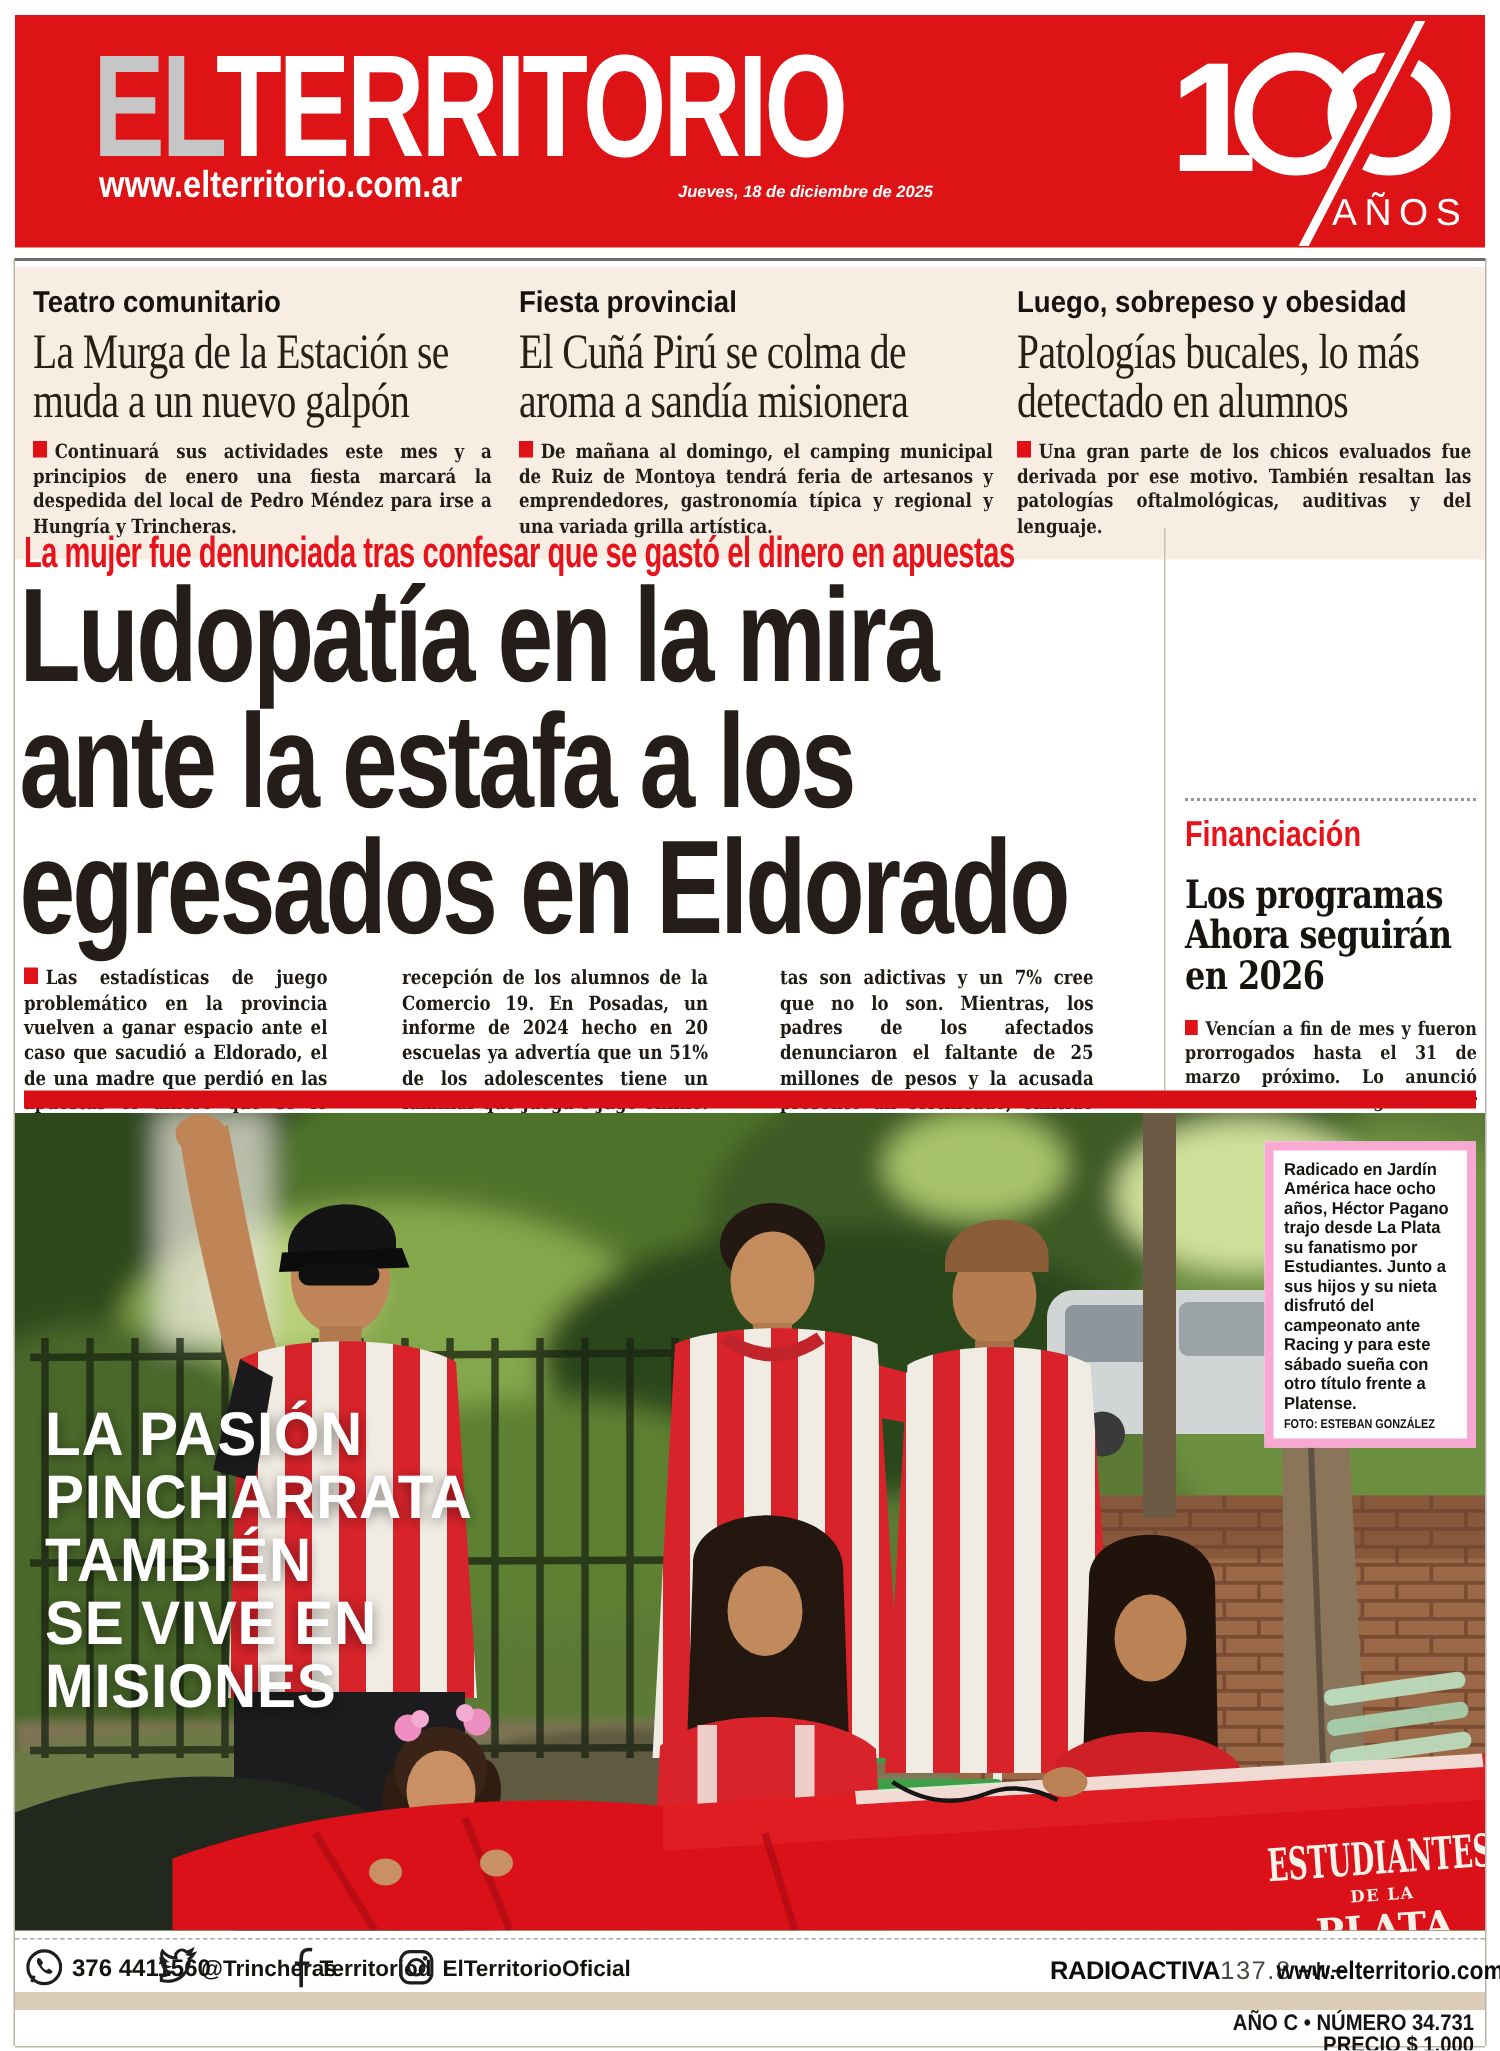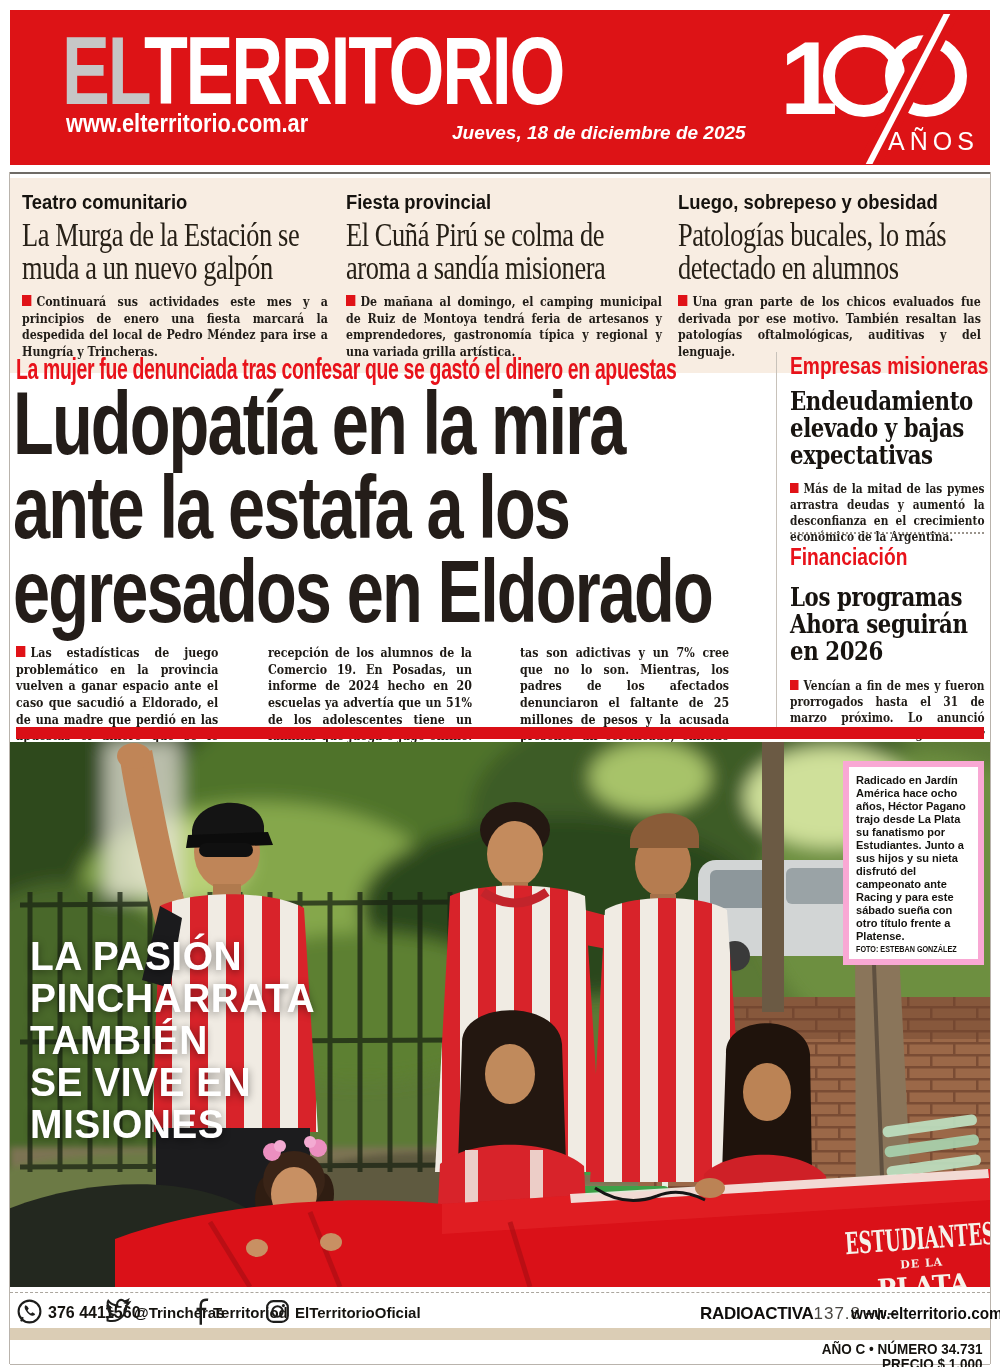--- a/index.html
+++ b/index.html
@@ -12,21 +12,21 @@
 
   
   .masthead{position:absolute;left:10px;top:10px;width:980px;height:155px;background:#dd1316;text-align:center;}
   .logo{position:absolute;left:52px;top:12px;font-weight:bold;font-size:97px;line-height:1;
         letter-spacing:-3px;white-space:nowrap;transform:scaleX(.74);transform-origin:left top;}
   .logo .el{color:#c6c6c6;}
   .logo .terr{color:#fff;}
   .mast-url{position:absolute;left:56px;top:99px;color:#fff;font-weight:bold;font-size:25px;
         transform:scaleX(.87);transform-origin:left top;white-space:nowrap;}
   .mast-date{position:absolute;left:442px;top:112px;color:#fff;font-weight:bold;font-style:italic;
-        font-size:19px;white-space:nowrap;}
+        font-size:11px;white-space:nowrap;}
   .centenary{position:absolute;right:4px;top:4px;}
 
   .mast-rule{position:absolute;left:10px;top:172px;width:980px;height:2px;background:#6f6b66;}
 
   
   .briefs{position:absolute;left:10px;top:178px;width:980px;height:195px;background:#f8ede2;}
   .brief{position:absolute;top:13px;}
   .brief.b1{left:12px;width:305px;}
   .brief.b2{left:336px;width:315px;}
   .brief.b3{left:668px;width:302px;}
@@ -132,25 +132,20 @@
   <div class="lead-hl">
     <div>Ludopatía en la mira</div>
     <div>ante la estafa a los</div>
     <div>egresados en Eldorado</div>
   </div>
   <div class="lead-col c1 slab cond-s"><span class="sq"></span><span>Las estadísticas de juego problemático en la provincia vuelven a ganar espacio ante el caso que sacudió a Eldorado, el de una madre que perdió en las apuestas el dinero que se le había confiado para costear la fiesta de</span></div>
   <div class="lead-col c2 slab cond-s">recepción de los alumnos de la Comercio 19. En Posadas, un informe de 2024 hecho en 20 escuelas ya advertía que un 51% de los adolescentes tiene un familiar que juega o jugó online. Más del 70% reconoció que las apues-</div>
   <div class="lead-col c3 slab cond-s">tas son adictivas y un 7% cree que no lo son. Mientras, los padres de los afectados denunciaron el faltante de 25 millones de pesos y la acusada presentó un certificado, emitido por una médica psiquiatra.</div>
 
   <div class="sb-rule"></div>
-  <aside class="sb" style="top:352px;">
-    <div class="sb-kicker">Empresas misioneras</div>
-    <div class="sb-hl" style="margin-top:8px;">Endeudamiento elevado y bajas expectativas</div>
-    <div class="sb-body slab cond-s" style="margin-top:12px;"><span class="sq" style="width:10px;height:10px;"></span><span>Más de la mitad de las pymes arrastra deudas y aumentó la desconfianza en el crecimiento económico de la Argentina.</span></div>
-  </aside>
   <div class="sb-dots"></div>
   <aside class="sb" style="top:543px;">
     <div class="sb-kicker">Financiación</div>
     <div class="sb-hl" style="margin-top:13px;">Los programas Ahora seguirán en 2026</div>
     <div class="sb-body slab cond-s" style="margin-top:13px;"><span class="sq" style="width:10px;height:10px;"></span><span>Vencían a fin de mes y fueron prorrogados hasta el 31 de marzo próximo. Lo anunció anoche el gobernador Passalacqua.</span></div>
   </aside>
 
   <div class="red-bar"></div>
 
   <figure class="photo" style="margin:0;">

